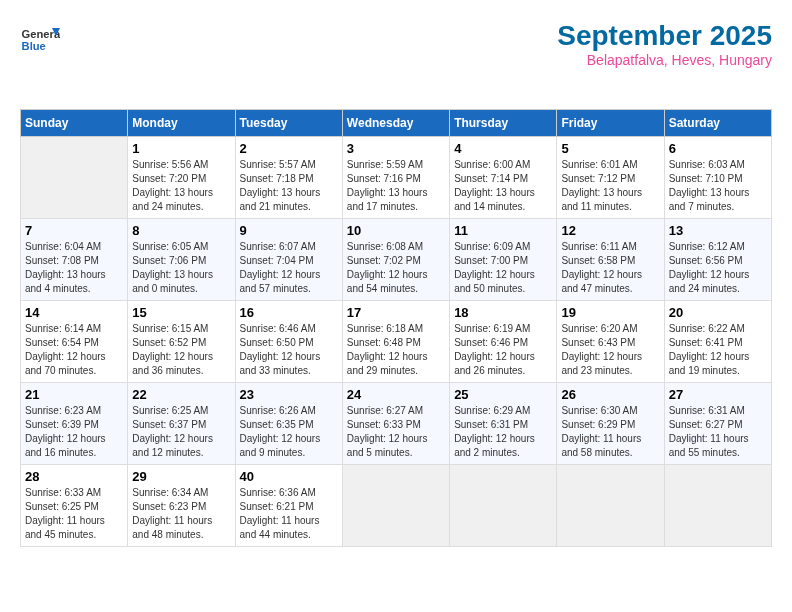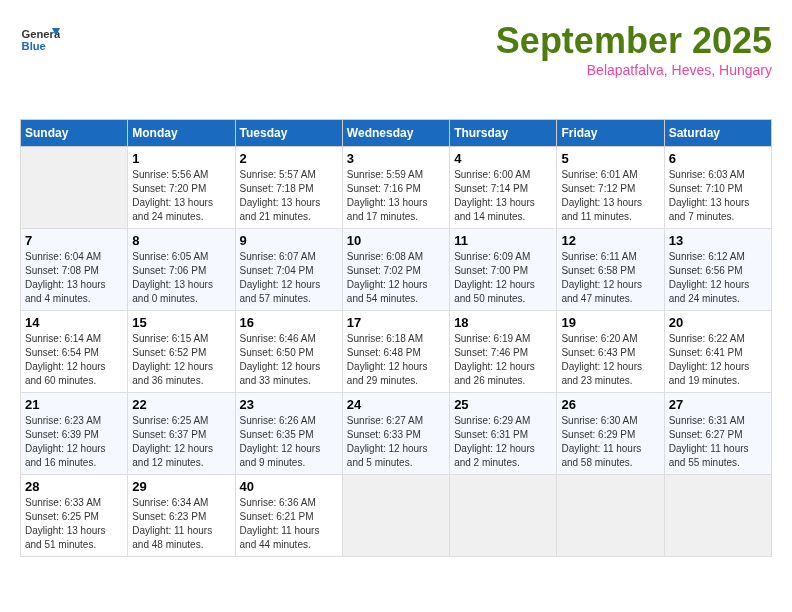--- a/index.html
+++ b/index.html
@@ -23,23 +23,23 @@
       font-weight: bold;
       color: #333;
     }
     .logo-icon {
       width: 40px;
       height: 40px;
       margin-right: 4px;
     }
     .title-area { text-align: right; }
     .month-title {
-      font-size: 36px;
+      font-size: 28px;
       font-weight: bold;
-      color: #4d7c0f;
+      color: #0369a1;
     }
     .subtitle {
       font-size: 14px;
       color: #ec4899;
     }
     table {
       width: 100%;
       border-collapse: collapse;
       font-size: 11px;
       margin-top: 41px;
@@ -213,21 +213,21 @@
           <span>Daylight: 12 hours and 24 minutes.</span>
         </div>
       </td>
       </tr>
       <tr>
         <td>
         <span class="day-number">14</span>
         <div class="day-info">
           <span>Sunrise: 6:14 AM</span><br>
           <span>Sunset: 6:54 PM</span><br>
-          <span>Daylight: 12 hours and 60 minutes.</span>
+          <span>Daylight: 12 hours and 70 minutes.</span>
         </div>
       </td>
         <td>
         <span class="day-number">15</span>
         <div class="day-info">
           <span>Sunrise: 6:15 AM</span><br>
           <span>Sunset: 6:52 PM</span><br>
           <span>Daylight: 12 hours and 36 minutes.</span>
         </div>
       </td>
@@ -244,21 +244,21 @@
         <div class="day-info">
           <span>Sunrise: 6:18 AM</span><br>
           <span>Sunset: 6:48 PM</span><br>
           <span>Daylight: 12 hours and 29 minutes.</span>
         </div>
       </td>
         <td>
         <span class="day-number">18</span>
         <div class="day-info">
           <span>Sunrise: 6:19 AM</span><br>
-          <span>Sunset: 7:46 PM</span><br>
+          <span>Sunset: 6:46 PM</span><br>
           <span>Daylight: 12 hours and 26 minutes.</span>
         </div>
       </td>
         <td>
         <span class="day-number">19</span>
         <div class="day-info">
           <span>Sunrise: 6:20 AM</span><br>
           <span>Sunset: 6:43 PM</span><br>
           <span>Daylight: 12 hours and 23 minutes.</span>
         </div>
@@ -329,21 +329,21 @@
           <span>Daylight: 11 hours and 55 minutes.</span>
         </div>
       </td>
       </tr>
       <tr>
         <td>
         <span class="day-number">28</span>
         <div class="day-info">
           <span>Sunrise: 6:33 AM</span><br>
           <span>Sunset: 6:25 PM</span><br>
-          <span>Daylight: 13 hours and 51 minutes.</span>
+          <span>Daylight: 11 hours and 45 minutes.</span>
         </div>
       </td>
         <td>
         <span class="day-number">29</span>
         <div class="day-info">
           <span>Sunrise: 6:34 AM</span><br>
           <span>Sunset: 6:23 PM</span><br>
           <span>Daylight: 11 hours and 48 minutes.</span>
         </div>
       </td>

